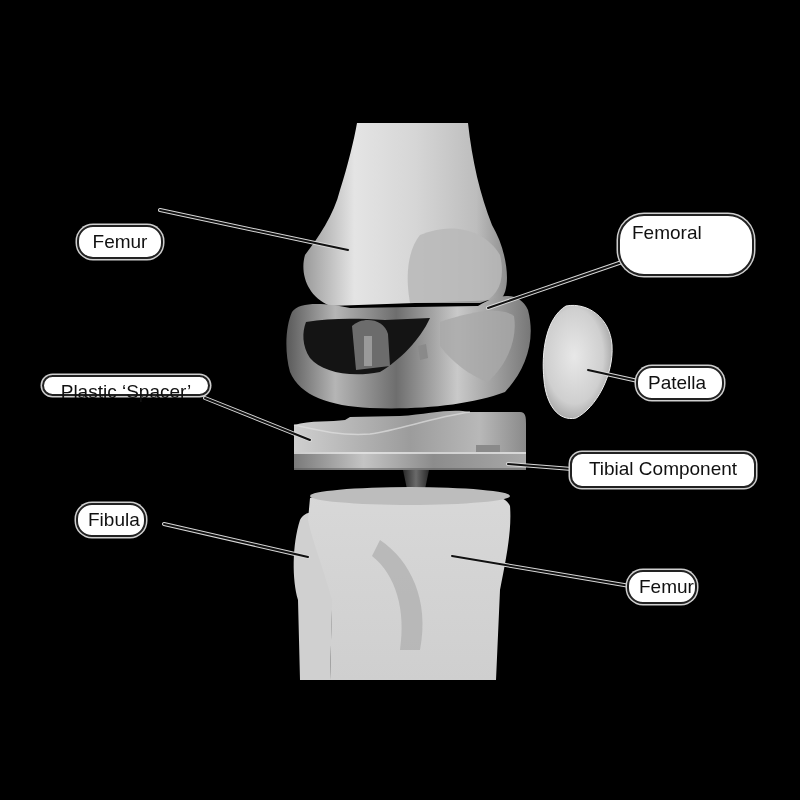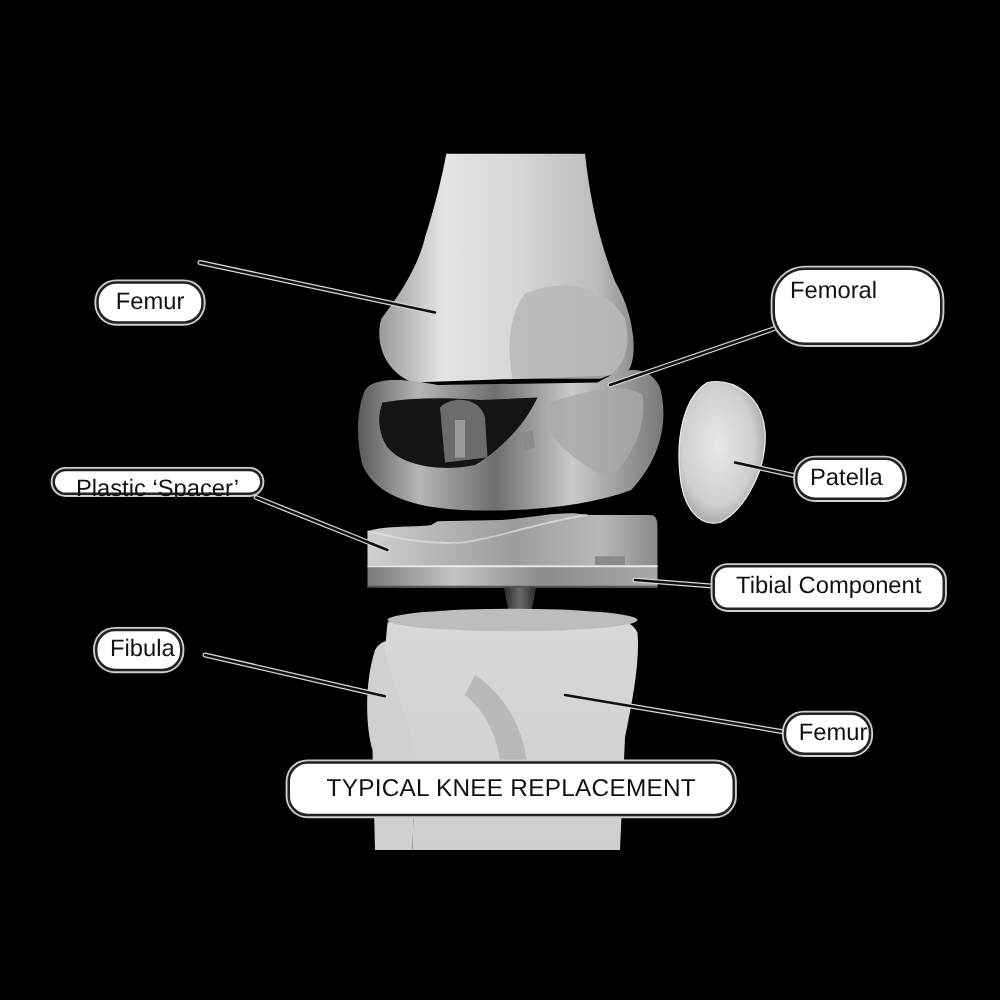--- a/index.html
+++ b/index.html
@@ -166,14 +166,13 @@
   <div class="callout" style="left:636px; top:366px; width:88px; height:34px; text-align:left;">Patella</div>
 
   <div class="callout" style="left:42px; top:375px; width:168px; height:21px; text-align:center;">Plastic ‘Spacer’</div>
 
   <div class="callout" style="left:570px; top:452px; width:186px; height:36px; text-align:center;border-radius:12px;">Tibial Component</div>
 
   <div class="callout" style="left:76px; top:503px; width:70px; height:34px; text-align:center;">Fibula</div>
 
   <div class="callout" style="left:627px; top:570px; width:70px; height:34px; text-align:center;">Femur</div>
 
-  <div class="title-box" style="left:230px; top:609px; width:358px; height:44px;">TYPICAL KNEE REPLACEMENT</div>
 </div>
 
 </body></html>

